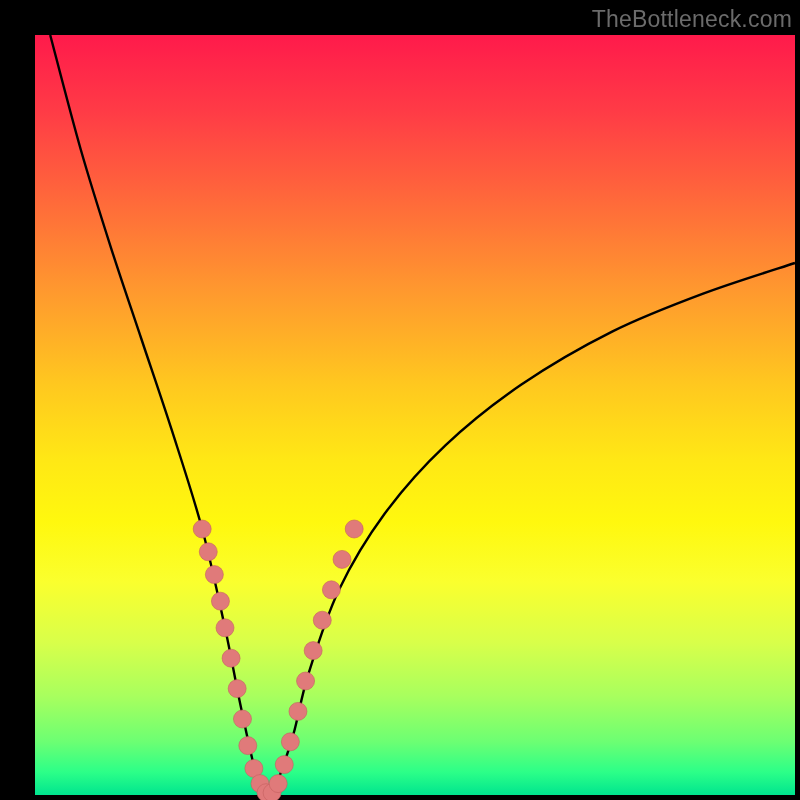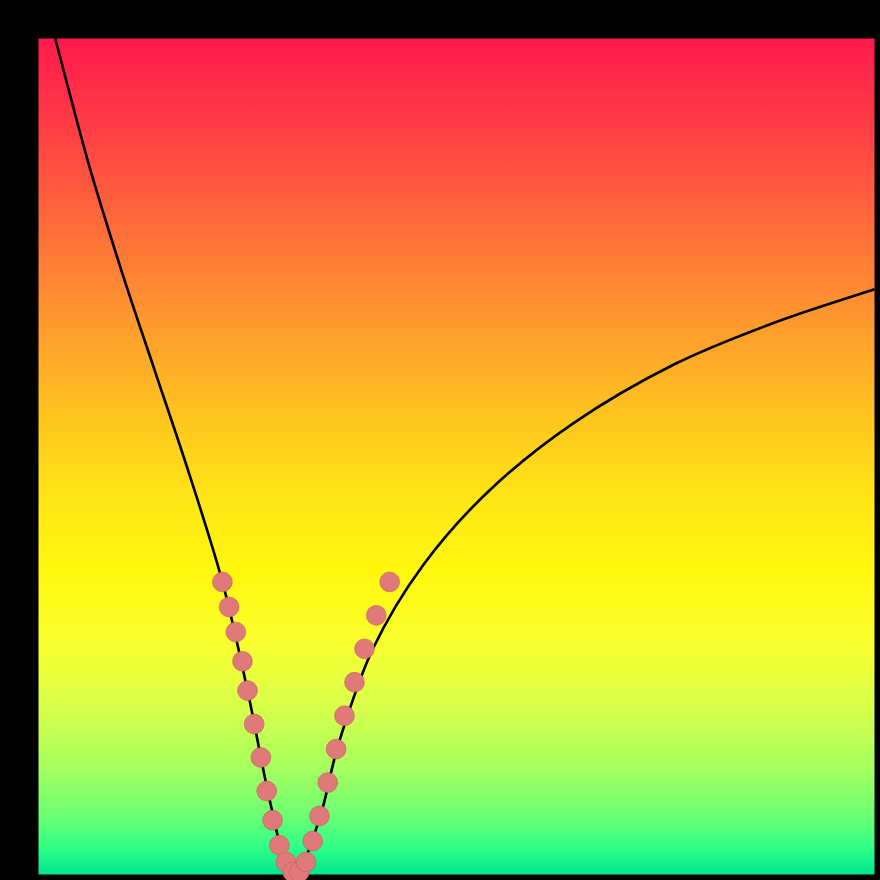--- a/index.html
+++ b/index.html
@@ -91,13 +91,14 @@
           <circle cx="262.96000000000004" cy="676.4" r="9" fill="#e07a7a" stroke="#c55f5f" stroke-width="0.6"></circle>
           <circle cx="270.56" cy="646" r="9" fill="#e07a7a" stroke="#c55f5f" stroke-width="0.6"></circle>
           <circle cx="278.15999999999997" cy="615.6" r="9" fill="#e07a7a" stroke="#c55f5f" stroke-width="0.6"></circle>
           <circle cx="287.28" cy="585.2" r="9" fill="#e07a7a" stroke="#c55f5f" stroke-width="0.6"></circle>
           <circle cx="296.40000000000003" cy="554.8" r="9" fill="#e07a7a" stroke="#c55f5f" stroke-width="0.6"></circle>
           <circle cx="307.03999999999996" cy="524.4" r="9" fill="#e07a7a" stroke="#c55f5f" stroke-width="0.6"></circle>
           <circle cx="319.2" cy="494" r="9" fill="#e07a7a" stroke="#c55f5f" stroke-width="0.6"></circle>
         </g>
     </svg>
   </div>
+  <div class="watermark">TheBottleneck.com</div>
 </div>
 
 </body></html>

